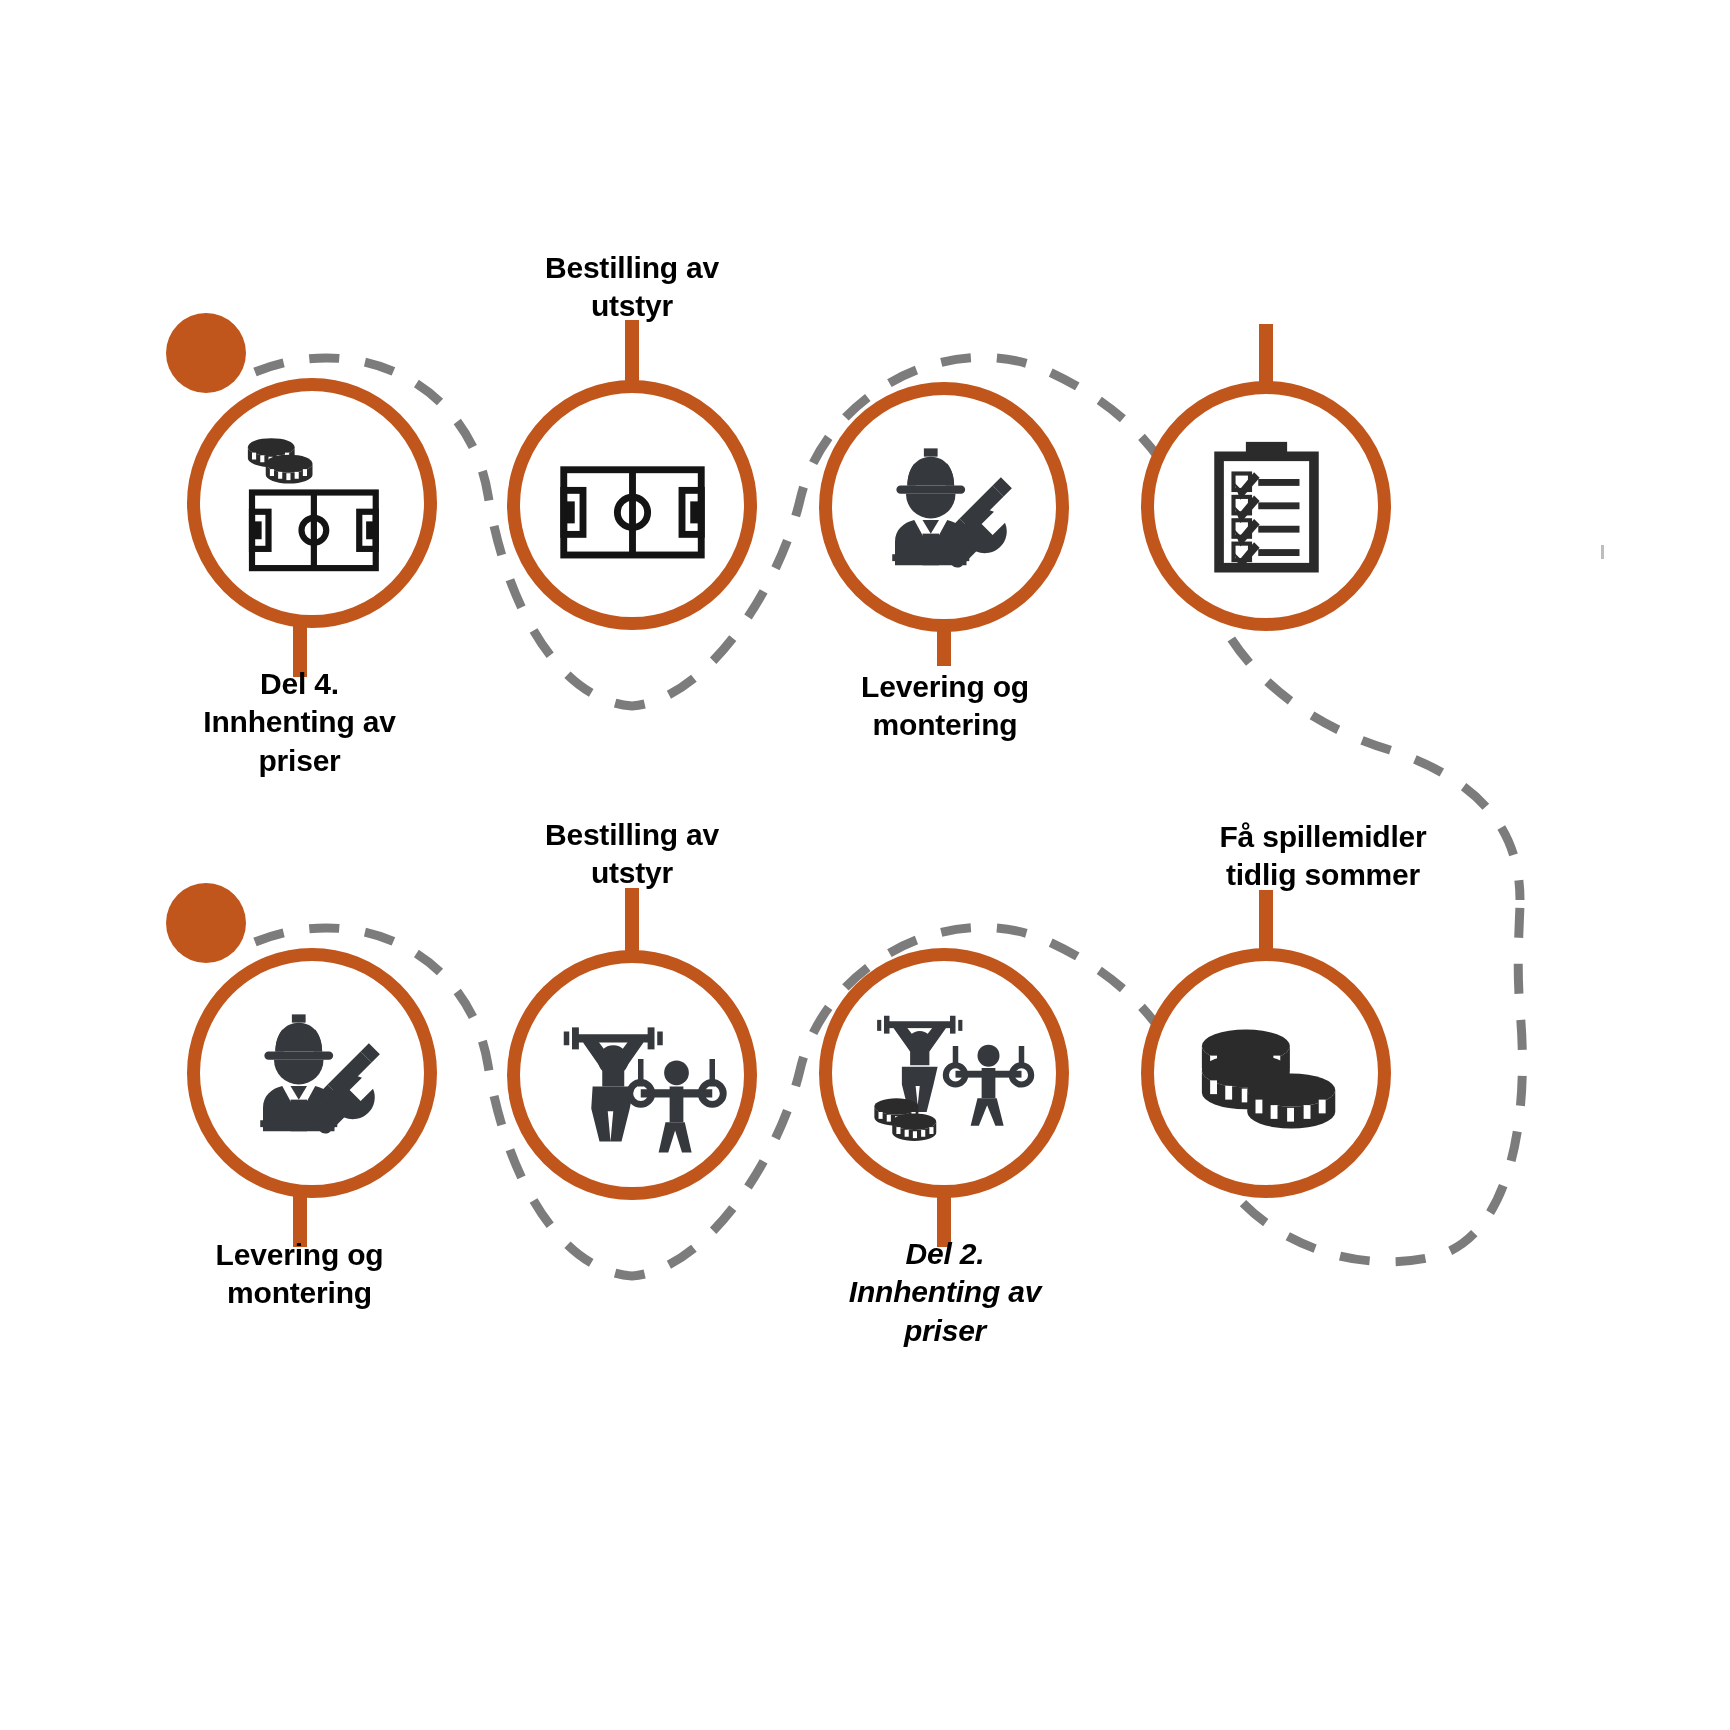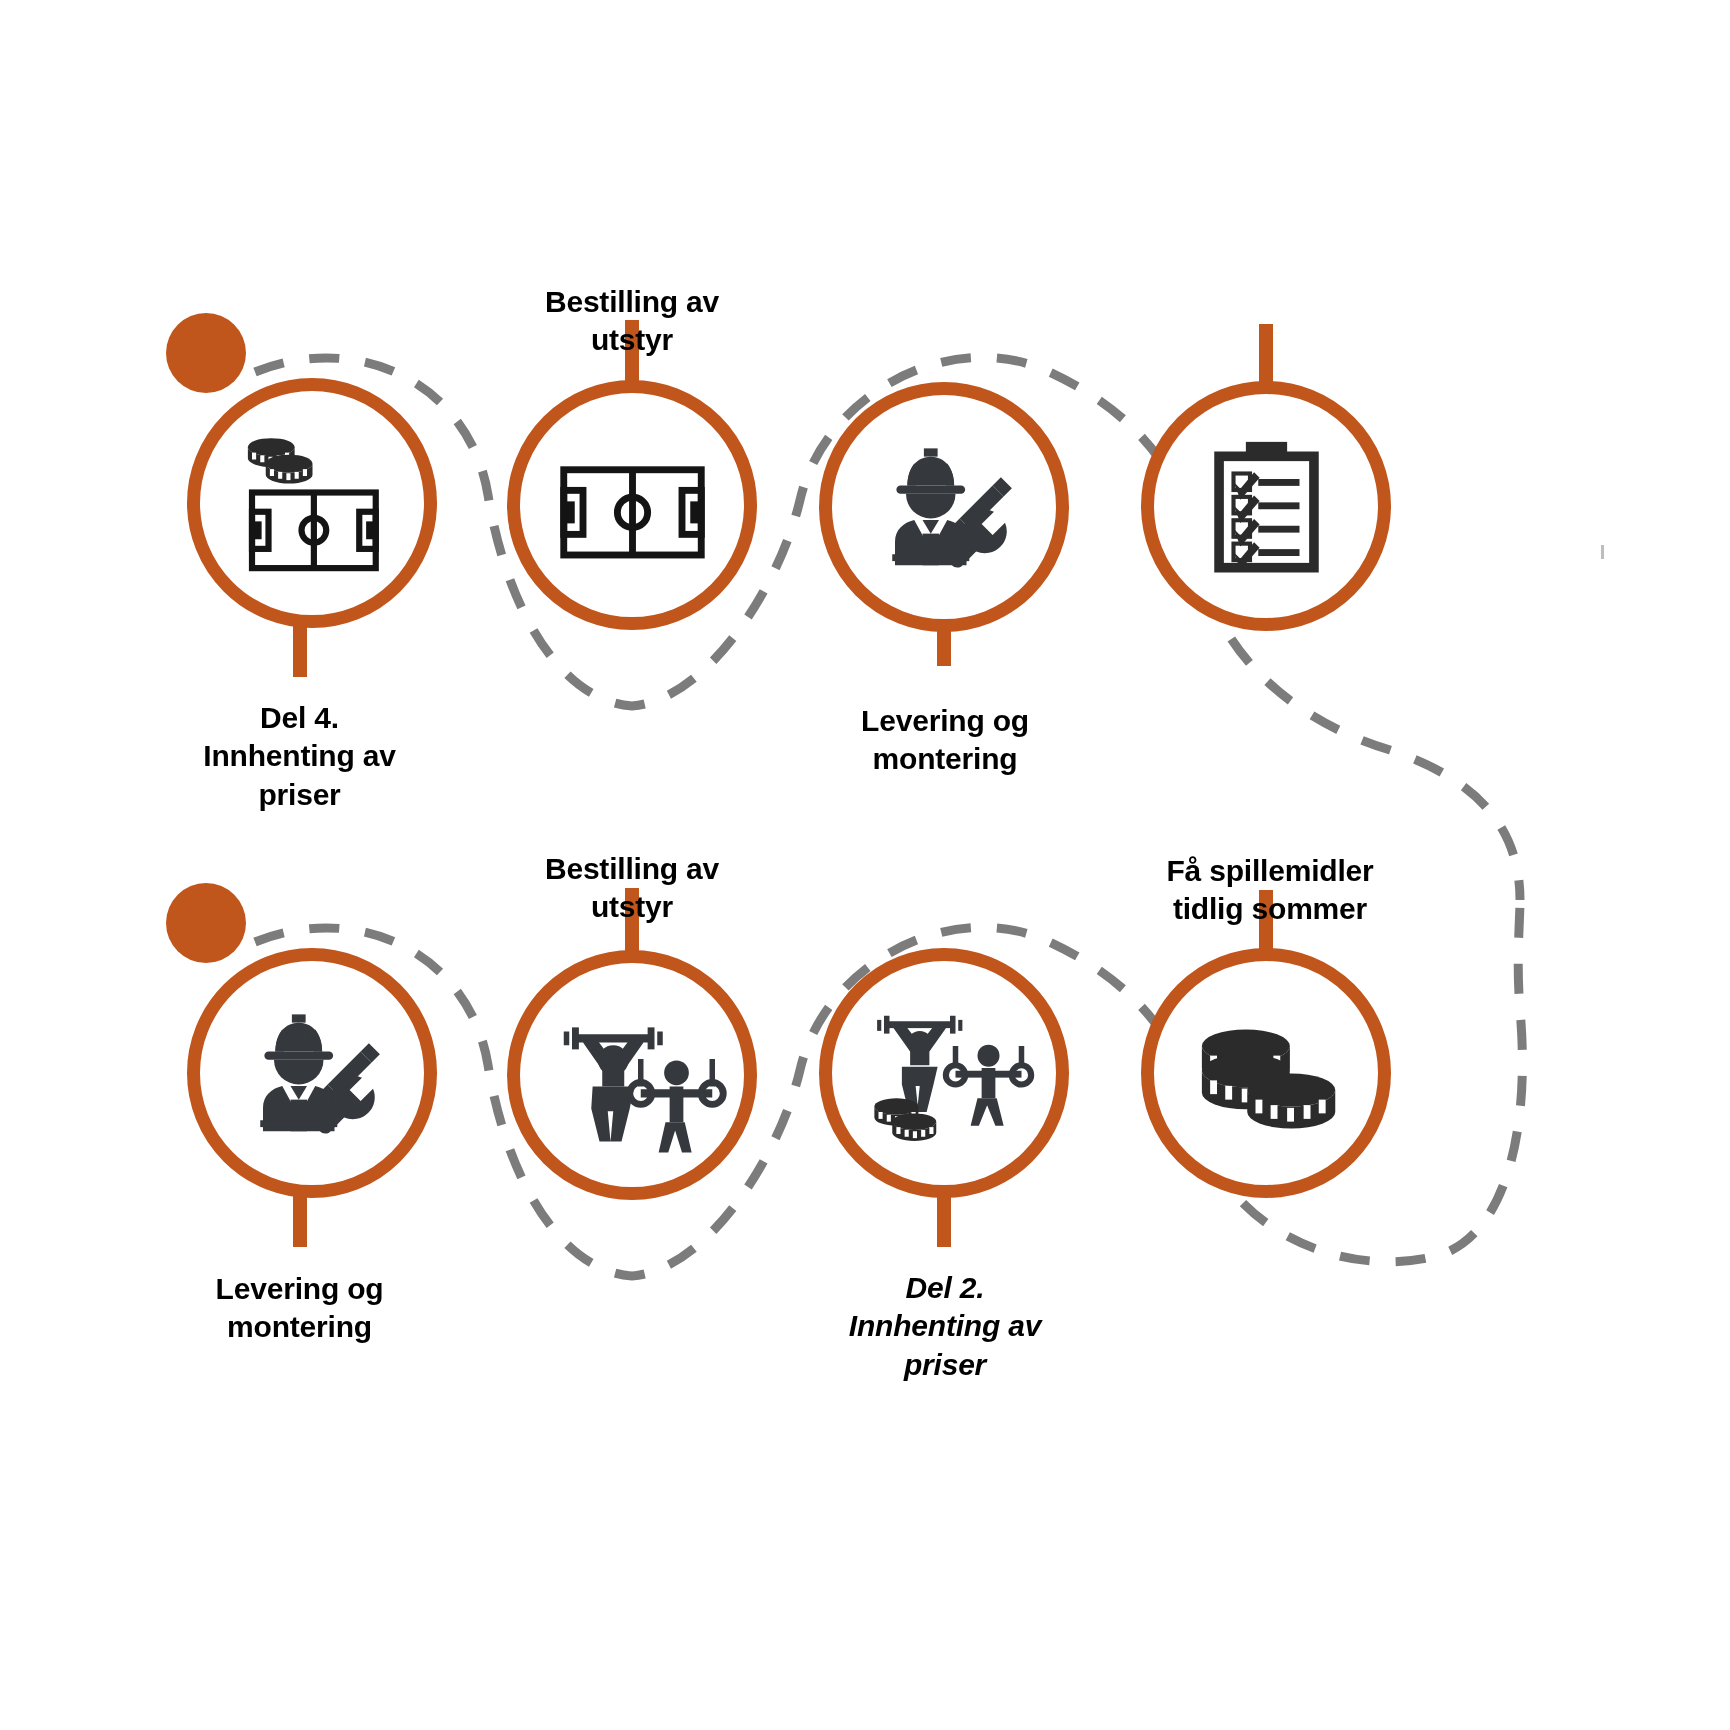--- a/index.html
+++ b/index.html
@@ -59,21 +59,20 @@
     position: absolute;
     font-family: "Liberation Sans", sans-serif;
     font-weight: bold;
     font-size: 30px;
     line-height: 1.28;
     color: #000000;
     text-align: center;
     z-index: 4;
     white-space: pre-line;
     letter-spacing: -0.2px;
-    margin-top: 34px;
   }
   .startdot {
     position: absolute;
     width: 80px;
     height: 80px;
     border-radius: 50%;
     background: #C1561C;
     z-index: 5;
   }
   .tick {
@@ -399,18 +398,18 @@
             <rect x="52" y="79" width="5" height="10"></rect>
               <rect x="63" y="83" width="5" height="10"></rect>
             <rect x="75" y="85" width="5" height="10"></rect>
               <rect x="87" y="83" width="5" height="10"></rect>
             <rect x="98" y="79" width="5" height="10"></rect>
           </g>
         </g>
       </svg>
     </span>
   </div>
-  <div class="label" style="left:1125px; top:818px; width:290px;text-align:center;">Få spillemidler
+  <div class="label" style="left:1178px; top:818px; width:290px;text-align:center;">Få spillemidler
 tidlig sommer</div>
 
   <div class="tick" style="left:1601px; top:545px;"></div>
 
 </div>
 
 </body></html>

